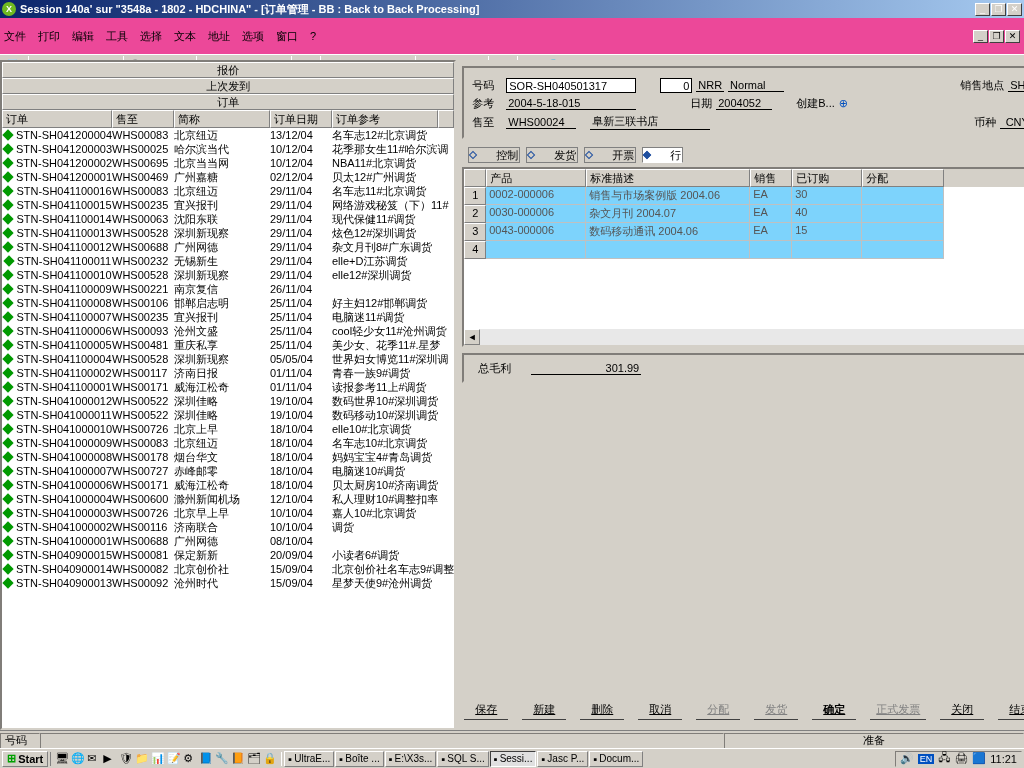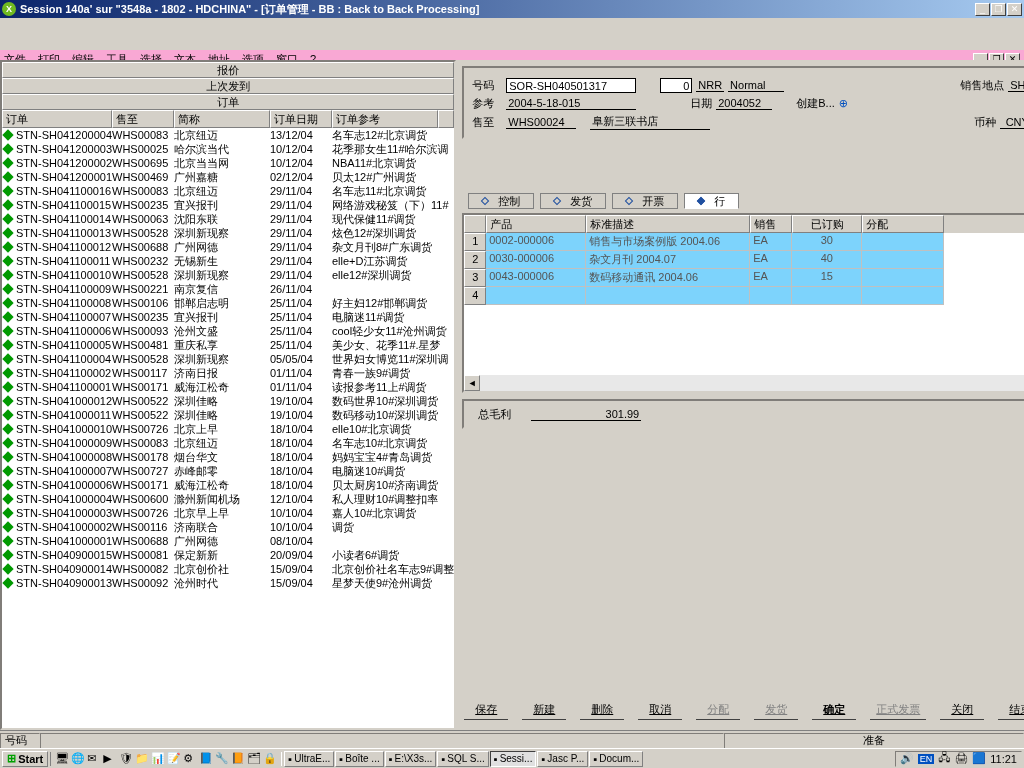--- a/index.html
+++ b/index.html
@@ -2,56 +2,56 @@
 <html><head>
 <meta charset="utf-8">
 <style>
 * { margin:0; padding:0; box-sizing:border-box; font-family:"SimSun","MS Sans Serif",Tahoma,sans-serif; font-size:11px; }
 body { width:1024px; height:768px; background:#d4d0c8; overflow:hidden; position:relative; }
 .titlebar { height:18px; background:linear-gradient(to right,#0a246a,#a6caf0); color:#fff; display:flex; align-items:center; padding:0 2px; }
 .titlebar .tb-icon { width:14px;height:14px;background:#6fb920;border-radius:7px;margin-right:4px;display:flex;align-items:center;justify-content:center;font-size:9px;color:#fff;font-weight:bold; }
 .titlebar .title { flex:1; font-weight:bold; white-space:nowrap; overflow:hidden;}
 .winbtns { display:flex; gap:1px; }
 .winbtn { width:15px;height:13px;background:#d4d0c8;border:1px solid #fff;border-right-color:#404040;border-bottom-color:#404040;font-size:9px;text-align:center;line-height:11px;font-family:Marlett,Arial; }
-.menubar { height:18px; background:#f9a8d4; display:flex; align-items:center; padding:0 4px; gap:12px;margin-top:32px;}
+.menubar { height:18px; background:#ec4899; display:flex; align-items:center; padding:18px 4px; gap:12px;}
 .menubar .mitem { cursor:default; }
 .menubar .winbtns { margin-left:auto; }
 .toolbar { height:24px; background:#d4d0c8; border-top:1px solid #fff; border-bottom:1px solid #808080; display:flex; align-items:center; padding:0 4px; gap:2px;}
 .tbtn { width:20px;height:20px;border:1px solid transparent;display:flex;align-items:center;justify-content:center;font-size:12px; }
 .tsep { width:1px;height:20px;background:#808080;border-right:1px solid #fff;margin:0 2px; }
 .workarea { position:absolute; top:60px; left:0; right:0; bottom:38px; display:flex; }
 .leftpane { width:478px; display:flex; flex-direction:column; border:2px inset #d4d0c8; background:#fff;}
 .rightpane { flex:1; display:flex; flex-direction:column; padding:6px; background:#d4d0c8;}
 .lp-head { background:#d4d0c8; }
 .lp-head .row { height:16px;text-align:center;border:1px solid #808080;border-top-color:#fff;border-left-color:#fff;background:#d4d0c8; }
 .colhead { display:flex;background:#d4d0c8; height:18px;}
 .colhead .ch { border:1px solid #808080;border-top-color:#fff;border-left-color:#fff;padding:1px 3px;white-space:nowrap;overflow:hidden;}
 .ch0{width:110px;} .ch1{width:62px;} .ch2{width:96px;} .ch3{width:62px;} .ch4{flex:1;} .ch5{width:16px;}
 .listbody { flex:1; overflow-y:scroll; background:#fff;}
 .lrow { display:flex; height:14px; align-items:center;}
-.lrow .c0 { width:110px; display:flex;align-items:center;}
+.lrow .c0 { width:110px; display:flex;align-items:center;justify-content:center;}
 .lrow .c1 { width:62px;}
 .lrow .c2 { width:96px;}
 .lrow .c3 { width:62px;}
 .lrow .c4 { flex:1; white-space:nowrap;overflow:hidden;}
 .diam { width:8px;height:8px;background:#009900;transform:rotate(45deg);margin:0 4px 0 2px; }
 .rp-form { border:2px inset #d4d0c8; background:#d4d0c8; padding:10px 8px 4px 8px; margin-bottom:4px;}
 .frow { display:flex; align-items:center; margin-bottom:3px; gap:4px;}
 .flabel { text-align:left; white-space:nowrap;}
 .finput { background:#fff; border:1px solid #000; height:15px; padding:0 2px; font-size:11px;}
 .ulabel { border-bottom:1px solid #000; padding:0 2px; }
 .rp-tabs { display:flex; gap:6px; margin:4px 0 4px 6px;}
-.rtab { display:flex;align-items:center;gap:10px;border:1px solid #808080;padding:1px 13px;height:16px;background:#d4d0c8;margin-top:46px; }
+.rtab { display:flex;align-items:center;gap:20px;border:1px solid #808080;padding:1px 1px;height:16px;background:#d4d0c8; }
 .rtab.sel { background:#fff; border-bottom-color:#fff;}
 .rdia { width:6px;height:6px;transform:rotate(45deg);border:1px solid #2050a0; }
 .rdia.f { background:#2050a0; }
 .rp-grid { border:2px inset #d4d0c8;background:#fff;flex:0 0 180px;display:flex;flex-direction:column;margin-bottom:6px;}
 .gh { display:flex; background:#d4d0c8;height:18px;}
 .gh .g,.gr .g { border:1px solid #808080;border-top-color:#fff;border-left-color:#fff;padding:1px 3px;}
-.g0{width:22px;text-align:center;background:#d4d0c8;} .g1{width:100px;} .g2{width:164px;} .g3{width:42px;} .g4{width:70px;text-align:center;} .g5{width:82px;}
+.g0{width:22px;text-align:center;background:#d4d0c8;} .g1{width:100px;} .g2{width:164px;} .g3{width:42px;} .g4{width:70px;text-align:left;} .g5{width:82px;}
 .gr { display:flex;height:18px;}
 .gr .g { border:1px solid #c0c0c0;border-top:none;border-left:none;background:#7dd3fc; color:#555;}
 .gr .g0 { background:#d4d0c8;color:#000;border:1px solid #808080;border-top-color:#fff;border-left-color:#fff;}
 .gscroll { height:16px;background:#d4d0c8;display:flex;margin-top:auto;}
 .gscroll .sb { width:16px;height:16px;border:1px solid #808080;border-top-color:#fff;border-left-color:#fff;text-align:center;font-size:9px;line-height:14px;}
 .gscroll .tr { flex:1;background:#e8e8e8;}
 .rp-total { border:2px inset #d4d0c8;height:30px;display:flex;align-items:center;padding:0 14px;gap:20px;background:#d4d0c8;margin-bottom:6px;}
 .rp-btns { display:flex;gap:14px;padding:4px 2px;margin-top:auto;}
 .abtn { width:44px;height:18px;text-align:center;border-bottom:1px solid #404040; text-decoration:underline; cursor:default;}
 .abtn.dis { color:#808080; }

